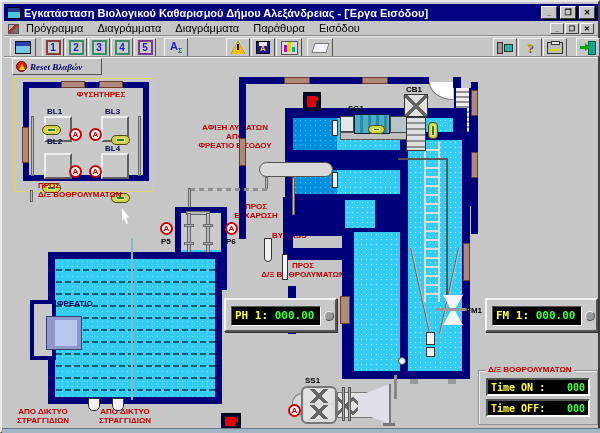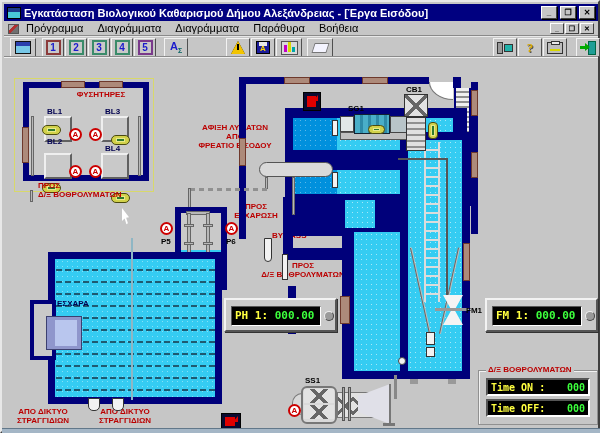--- a/index.html
+++ b/index.html
@@ -69,21 +69,21 @@
     <div class="winbtn">❐</div>
     <div class="winbtn">✕</div>
   </div>
 
   <div class="abs menubar">
     <div class="mdi-ico"></div>
     <div class="menu-item">Πρόγραμμα</div>
     <div class="menu-item">Διαγράμματα</div>
     <div class="menu-item">Διαγράμματα</div>
     <div class="menu-item">Παράθυρα</div>
-    <div class="menu-item">Βοήθεια</div>
+    <div class="menu-item">Εισόδου</div>
     <div style="flex:1"></div>
     <div class="childbtn">_</div>
     <div class="childbtn">❐</div>
     <div class="childbtn" style="margin-right:4px">✕</div>
   </div>
   <div class="abs hline" style="top:33px"></div>
 
   <div class="abs toolbar">
     <div class="tbtn" style="left:6px;width:26px">
       <div style="width:16px;height:13px;border:1px solid #111;background:linear-gradient(180deg,#2a3fae 0 4px,#77c8e8 4px)"></div>
@@ -146,20 +146,26 @@
     <div class="tbtn" style="left:572px;width:24px">
       <div style="position:relative;width:16px;height:14px">
         <div style="position:absolute;right:0;top:0;width:8px;height:14px;background:#1f9e96;border:1px solid #064;"></div>
         <div style="position:absolute;left:0;top:5px;width:8px;height:3px;background:#0a0"></div>
         <div style="position:absolute;left:5px;top:2px;width:0;height:0;border-top:4px solid transparent;border-bottom:4px solid transparent;border-left:5px solid #0a0"></div>
       </div>
     </div>
   </div>
   <div class="abs hline" style="top:54px"></div>
 
+  <div class="abs resetbtn">
+    <div class="reset-ico">
+        <i></i>
+      </div>
+    <span>Reset Βλαβών</span>
+  </div>
 
   <div class="abs" style="left:12px;top:76px;width:140px;height:114px;border:1px solid #d8d86a;background:#c6c6c6">
     <div class="abs" style="left:8px;top:3px;width:126px;height:99px;border:6px solid #00007a;background:#c9c9c9"></div>
     <div class="abs brick" style="left:46px;top:2px;width:24px;height:7px"></div>
     <div class="abs brick" style="left:84px;top:2px;width:24px;height:7px"></div>
     <div class="abs brick" style="left:7px;top:48px;width:7px;height:36px"></div>
     <div class="abs redlbl" style="left:33px;top:11px;width:106px">ΦΥΣΗΤΗΡΕΣ</div>
     <div class="abs pipe" style="left:16px;top:37px;width:3px;height:60px"></div>
     <div class="abs pipe" style="left:123px;top:37px;width:3px;height:60px"></div>
     <div class="abs nvlbl" style="left:32px;top:28px">BL1</div>
@@ -305,21 +311,21 @@
   <div class="abs" style="left:199px;top:259px;width:17px;height:17px;border-radius:50%;background:#c8c832;border:2px solid #55551a;box-shadow:inset 0 0 0 3px #e8e860">
       <div style="position:absolute;left:4px;top:4px;width:5px;height:5px;border-radius:50%;background:#223"></div>
     </div>
   <div class="abs alarm" style="left:158px;top:220px">A</div>
   <div class="abs eqlbl" style="left:159px;top:235px">P5</div>
   <div class="abs alarm" style="left:223px;top:220px">A</div>
   <div class="abs eqlbl" style="left:224px;top:235px">P6</div>
 
   <div class="abs ripple" style="left:46px;top:250px;width:174px;height:152px;border:7px solid #00007a"></div>
   <div class="abs" style="left:129px;top:236px;width:2px;height:162px;background:#8fb6c4"></div>
-  <div class="abs nvlbl" style="left:55px;top:297px">ΕΣΧΑΡΑ</div>
+  <div class="abs nvlbl" style="left:55px;top:297px">ΦΡΕΑΤΙΟ</div>
   <div class="abs" style="left:28px;top:298px;width:26px;height:60px;background:#c9c9c9;border:4px solid #00007a"></div>
   <div class="abs" style="left:44px;top:314px;width:36px;height:34px;background:#8f96cc;border:1px solid #3c4070">
     <div style="position:absolute;left:8px;top:3px;width:22px;height:26px;background:#b9c6ee"></div>
   </div>
   <div class="abs wpipe" style="left:86px;top:396px;width:12px;height:13px;border-radius:0 0 5px 5px"></div>
   <div class="abs wpipe" style="left:110px;top:396px;width:12px;height:13px;border-radius:0 0 5px 5px"></div>
   <div class="abs redind" style="left:219px;top:366px;width:20px;height:17px">
       <i></i>
       <b></b>
     </div>

